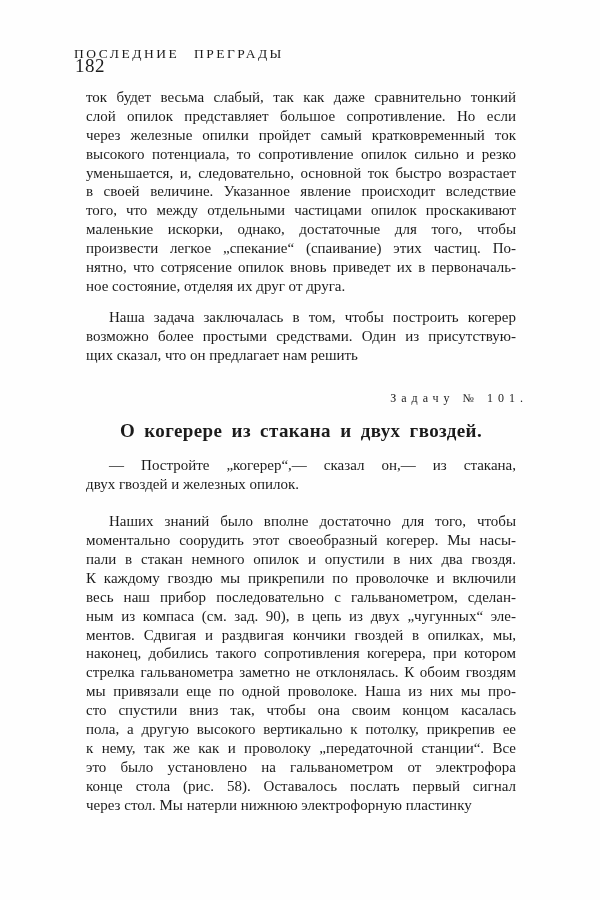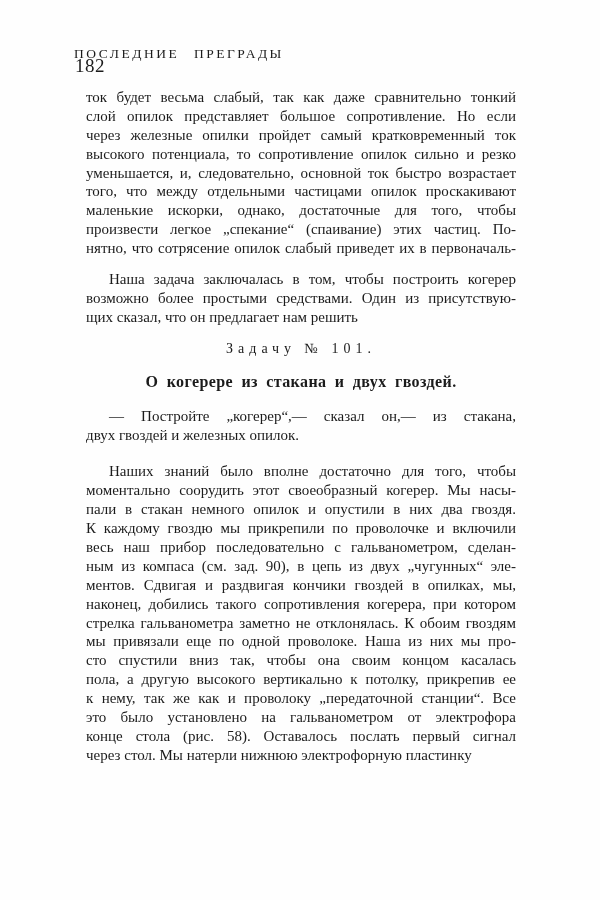--- a/index.html
+++ b/index.html
@@ -52,30 +52,30 @@
     text-align: justify;
     text-align-last: justify;
     white-space: nowrap;
   }
   .line.indent { padding-left: 23px; }
   .line.last {
     text-align-last: left;
     white-space: normal;
   }
   .task-heading {
-    margin: 12px 0 0 0;
-    font-size: 14px;
+    margin: 24px 0 0 0;
+    font-size: 12px;
     font-weight: normal;
     line-height: 20px;
-    text-align: center;
+    text-align: right;
     letter-spacing: 5px;
   }
   .task-subtitle {
     margin: 13px 0 0 0;
-    font-size: 16px;
+    font-size: 19px;
     font-weight: bold;
     line-height: 20px;
     text-align: center;
     letter-spacing: 0.4px;
     word-spacing: 4px;
   }
   .dialogue { margin-top: 15px; }
   .after-dialogue { margin-top: 18px; }
 </style>
 </head>
@@ -90,24 +90,26 @@
     </div>
 
     <div class="body-text">
 
       <div class="paragraph">
           <div class="line">ток будет весьма слабый, так как даже сравнительно тонкий</div>
           <div class="line">слой опилок представляет большое сопротивление.  Но если</div>
           <div class="line">через железные опилки пройдет самый кратковременный ток</div>
           <div class="line">высокого потенциала, то сопротивление опилок сильно и резко</div>
           <div class="line">уменьшается, и, следовательно, основной ток быстро возрастает</div>
+          <div class="line">в своей величине.  Указанное явление происходит вследствие</div>
           <div class="line">того, что между отдельными частицами опилок проскакивают</div>
           <div class="line">маленькие искорки, однако, достаточные для того, чтобы</div>
           <div class="line">произвести легкое „спекание“ (спаивание) этих частиц.  По-</div>
-          <div class="line">нятно, что сотрясение опилок слабый приведет их в первоначаль-</div>
+          <div class="line">нятно, что сотрясение опилок вновь приведет их в первоначаль-</div>
+          <div class="line last">ное состояние, отделяя их друг от друга.</div>
         </div>
 
       <div class="paragraph">
           <div class="line indent">Наша задача заключалась в том, чтобы построить когерер</div>
           <div class="line">возможно более простыми средствами.  Один из присутствую-</div>
           <div class="line last">щих сказал, что он предлагает нам решить</div>
         </div>
 
       <h2 class="task-heading">Задачу № 101.</h2>
 

